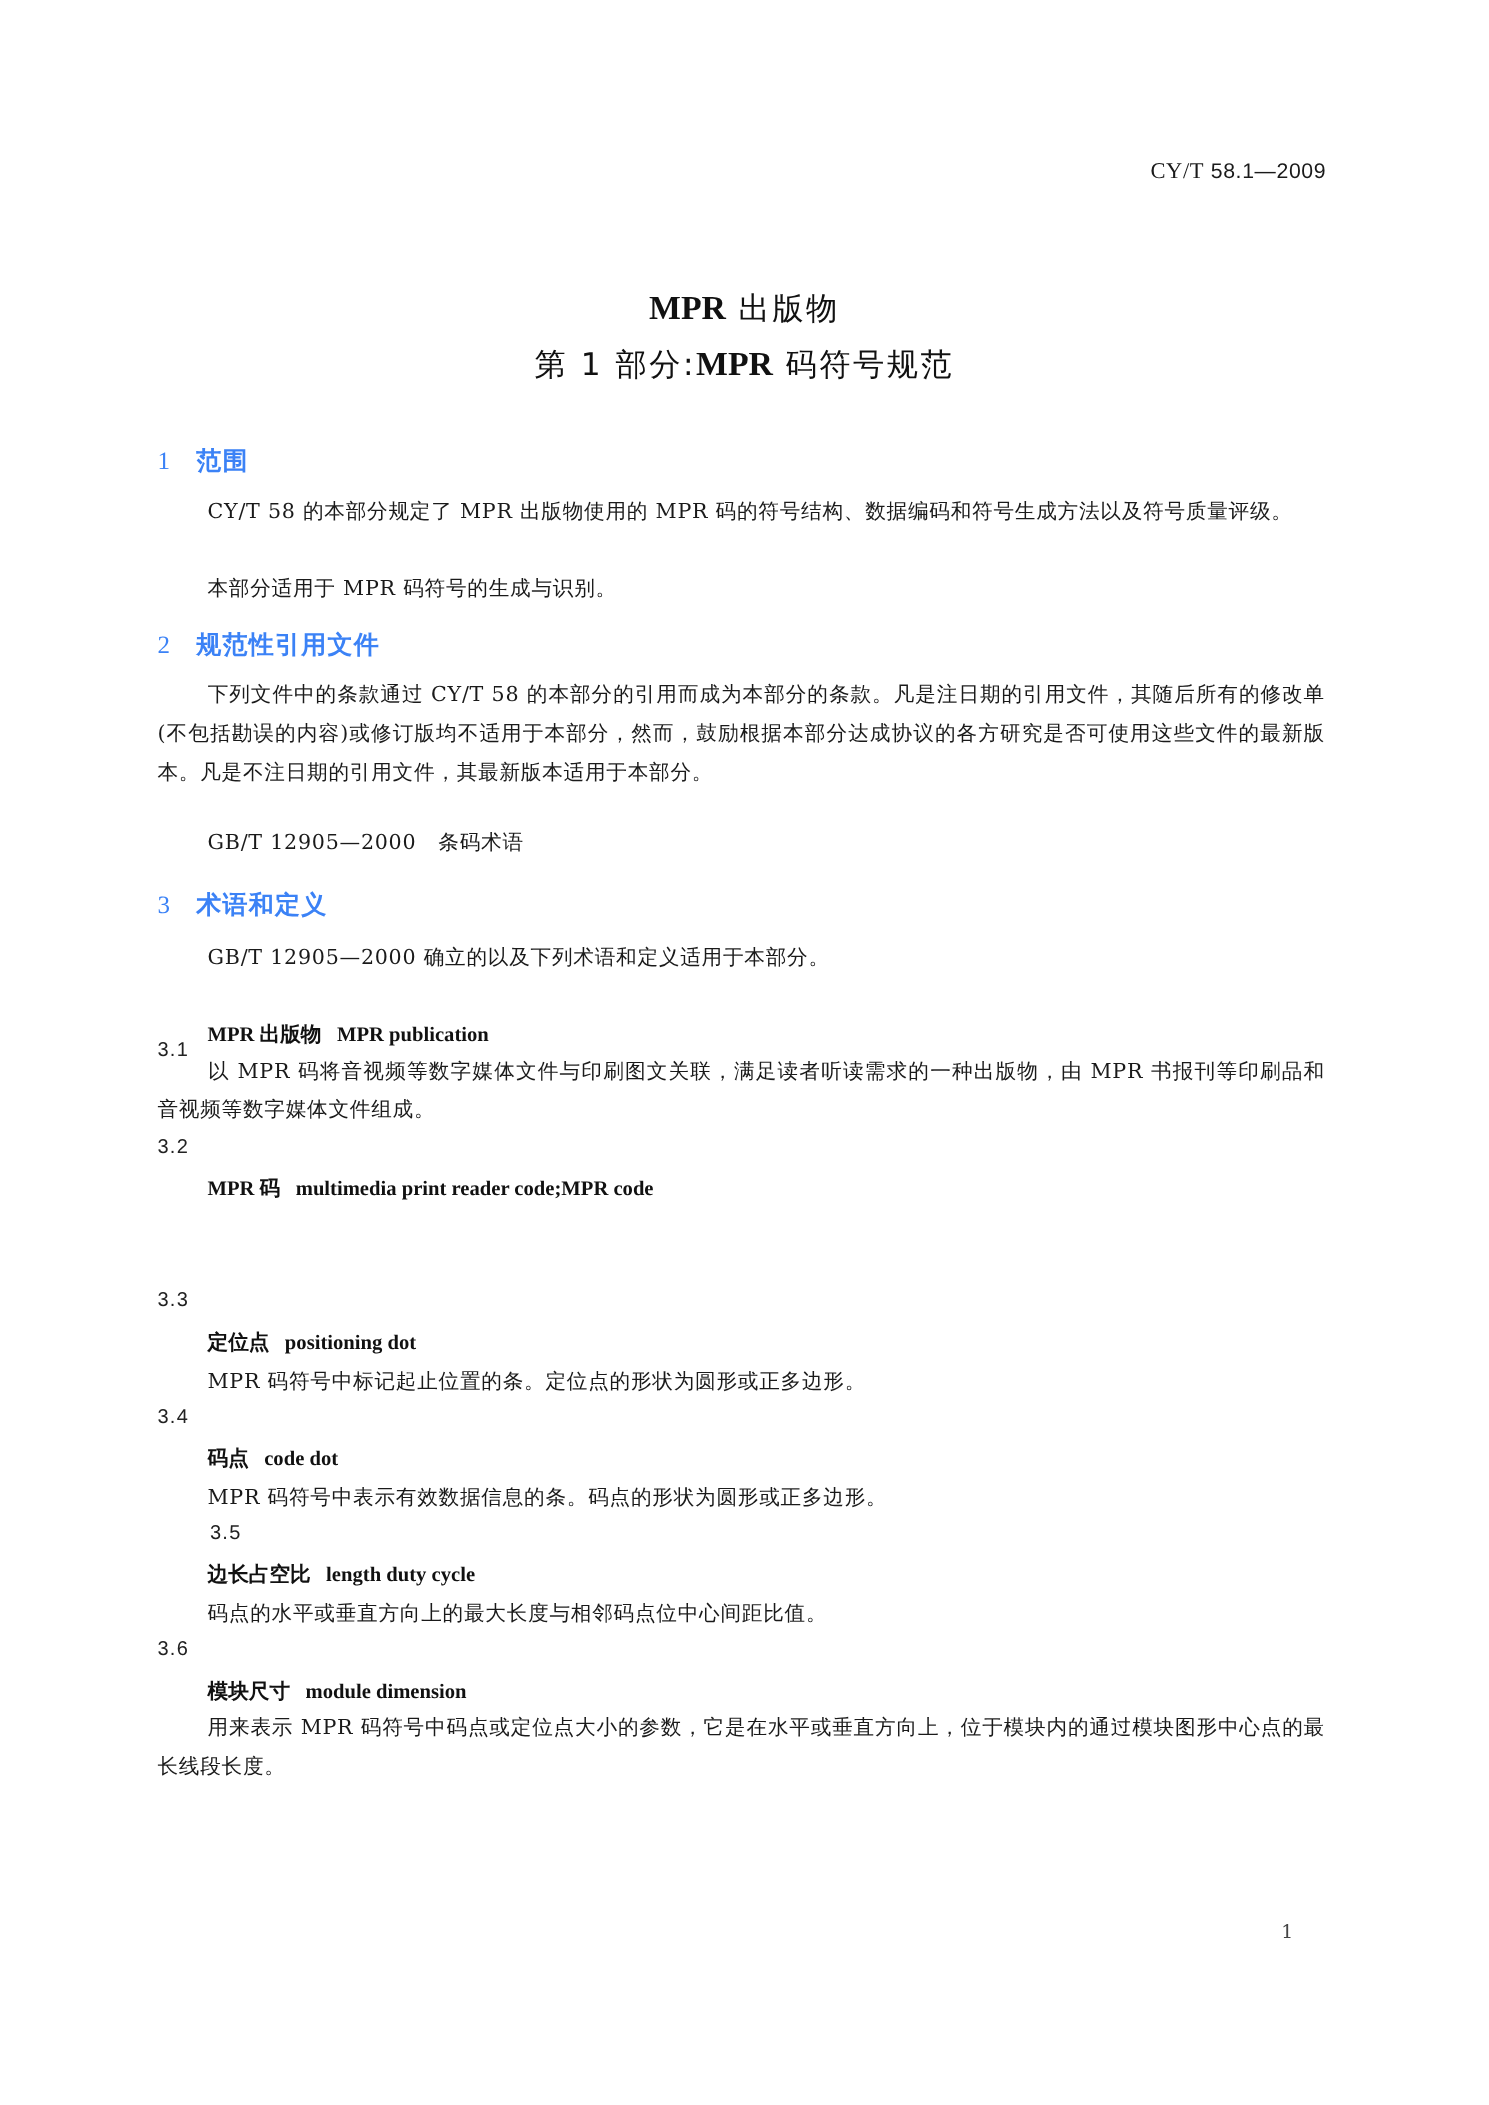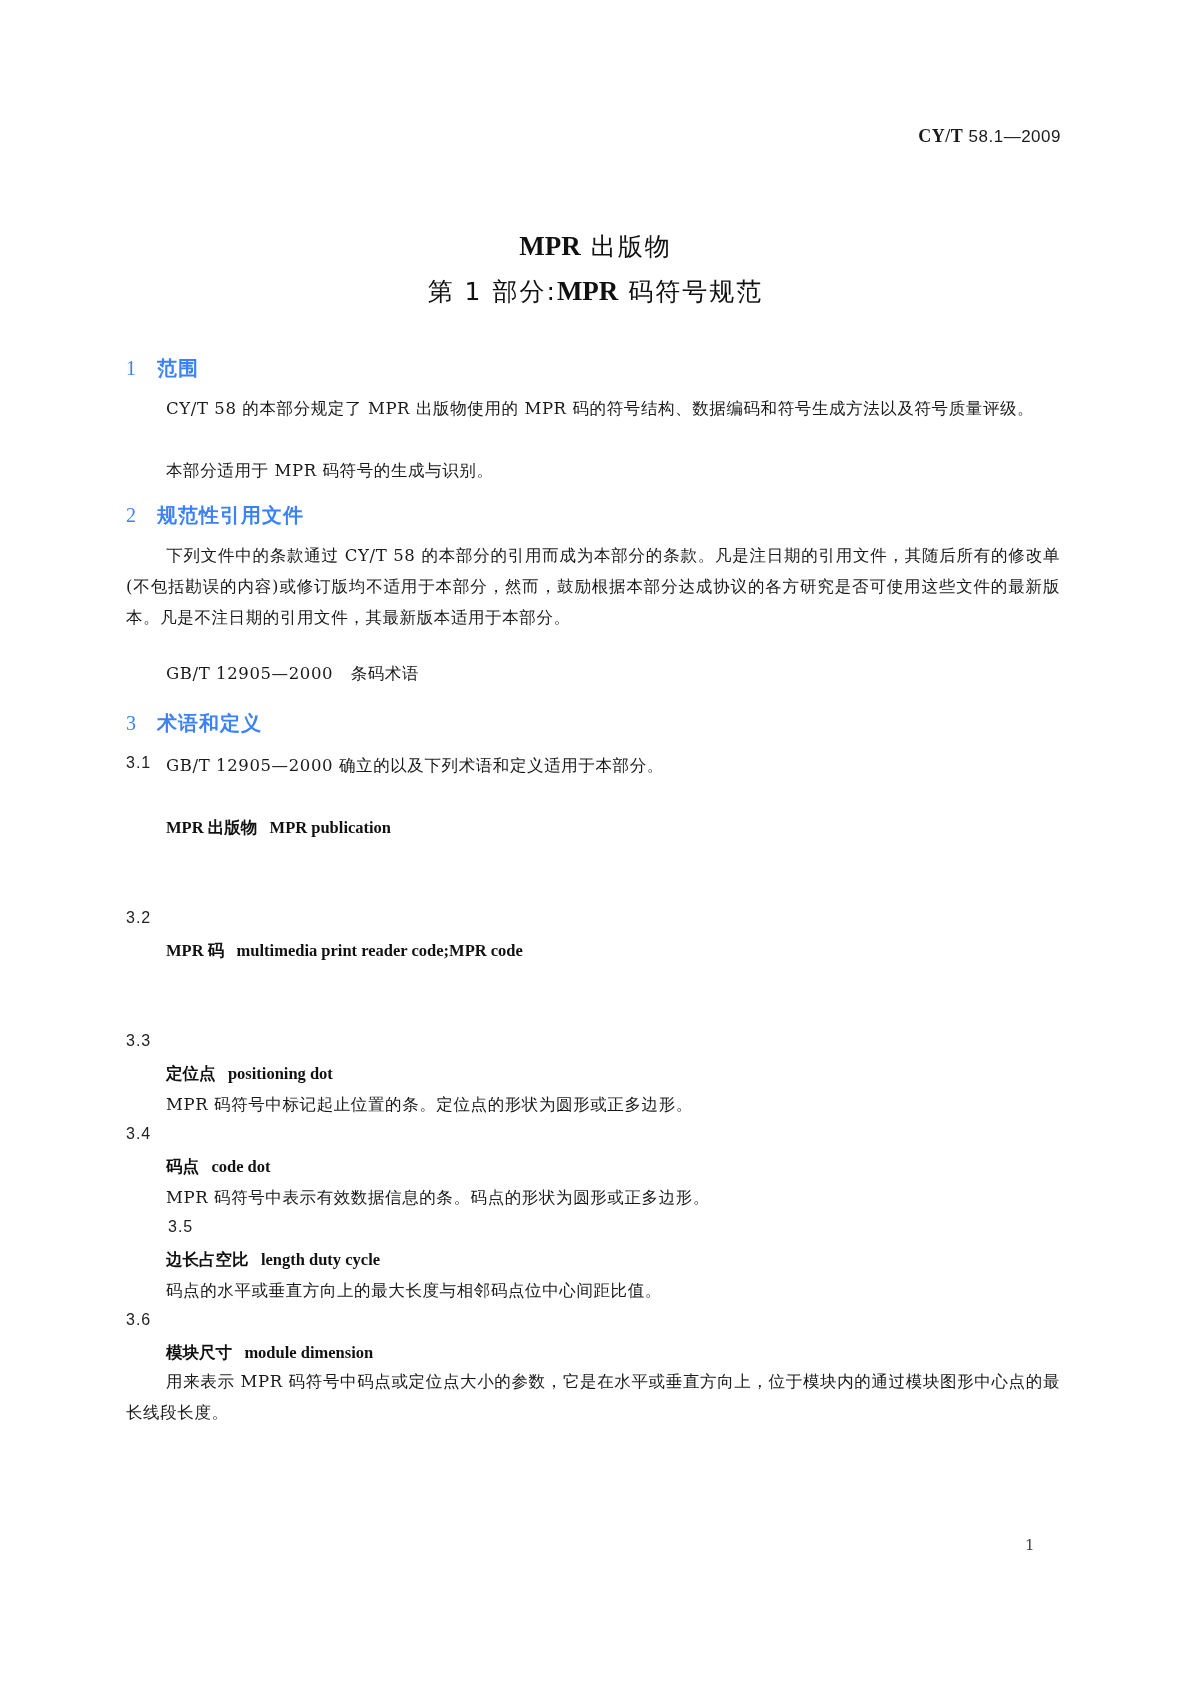--- a/index.html
+++ b/index.html
@@ -7,21 +7,21 @@
       width: 1191px; height: 1684px; position: relative; overflow: hidden;
       color: #1a1a1a;
       font-family: "DejaVu Serif", "Liberation Serif", serif;
     }
     .page { position: absolute; left: 0; top: 0; width: 1191px; height: 1684px; }
     .std-code {
       position: absolute; right: 130px; top: 126px;
       font-family: "Liberation Sans", "DejaVu Sans", sans-serif;
       font-size: 17px; letter-spacing: 0.5px;
     }
-    .std-code .cyt { font-family: "Liberation Serif", serif; font-weight: bold; font-size: 18px; }
+    .std-code .cyt { font-family: "Liberation Serif", serif; font-weight: normal; font-size: 18px; }
     .title {
       position: absolute; left: 0; width: 1191px; text-align: center;
       font-family: "DejaVu Sans", "Liberation Sans", sans-serif;
       font-size: 25px; letter-spacing: 2px; color: #111;
     }
     .title .mpr { font-family: "Liberation Serif", serif; font-weight: bold; font-size: 27px; letter-spacing: 0; }
     .title1 { top: 230px; }
     .title2 { top: 275px; }
     .hd {
       position: absolute; left: 126px;
@@ -80,22 +80,25 @@
   <div class="para" style="top:540px;">
     <span class="ind"></span><span>下列文件中的条款通过 CY/T 58 的本部分的引用而成为本部分的条款。凡是注日期的引用文件，其随后所有的修改单(不包括勘误的内容)或修订版均不适用于本部分，然而，鼓励根据本部分达成协议的各方研究是否可使用这些文件的最新版本。凡是不注日期的引用文件，其最新版本适用于本部分。</span>
   </div>
   <div class="line" style="top:663px;">GB/T 12905—2000   条码术语</div>
 
   <div class="hd" style="top:710px;">
     <span class="num">3</span><span>术语和定义</span>
   </div>
   <div class="line" style="top:755px;">GB/T 12905—2000 确立的以及下列术语和定义适用于本部分。</div>
 
-  <div class="cl" style="top:754px;">3.1</div>
+  <div class="cl" style="top:832px;">3.1</div>
   <div class="term" style="top:817px;">MPR 出版物   MPR publication</div>
+  <div class="para" style="top:841px;">
+    <span class="ind"></span><span>以 MPR 码将音视频等数字媒体文件与印刷图文关联，满足读者听读需求的一种出版物，由 MPR 书报刊等印刷品和音视频等数字媒体文件组成。</span>
+  </div>
 
   <div class="cl" style="top:909px;">3.2</div>
   <div class="term" style="top:940px;">MPR 码   multimedia print reader code;MPR code</div>
 
   <div class="cl" style="top:1032px;">3.3</div>
   <div class="term" style="top:1063px;">定位点   positioning dot</div>
   <div class="line" style="top:1094px;">MPR 码符号中标记起止位置的条。定位点的形状为圆形或正多边形。</div>
 
   <div class="cl" style="top:1125px;">3.4</div>
   <div class="term" style="top:1156px;">码点   code dot</div>

